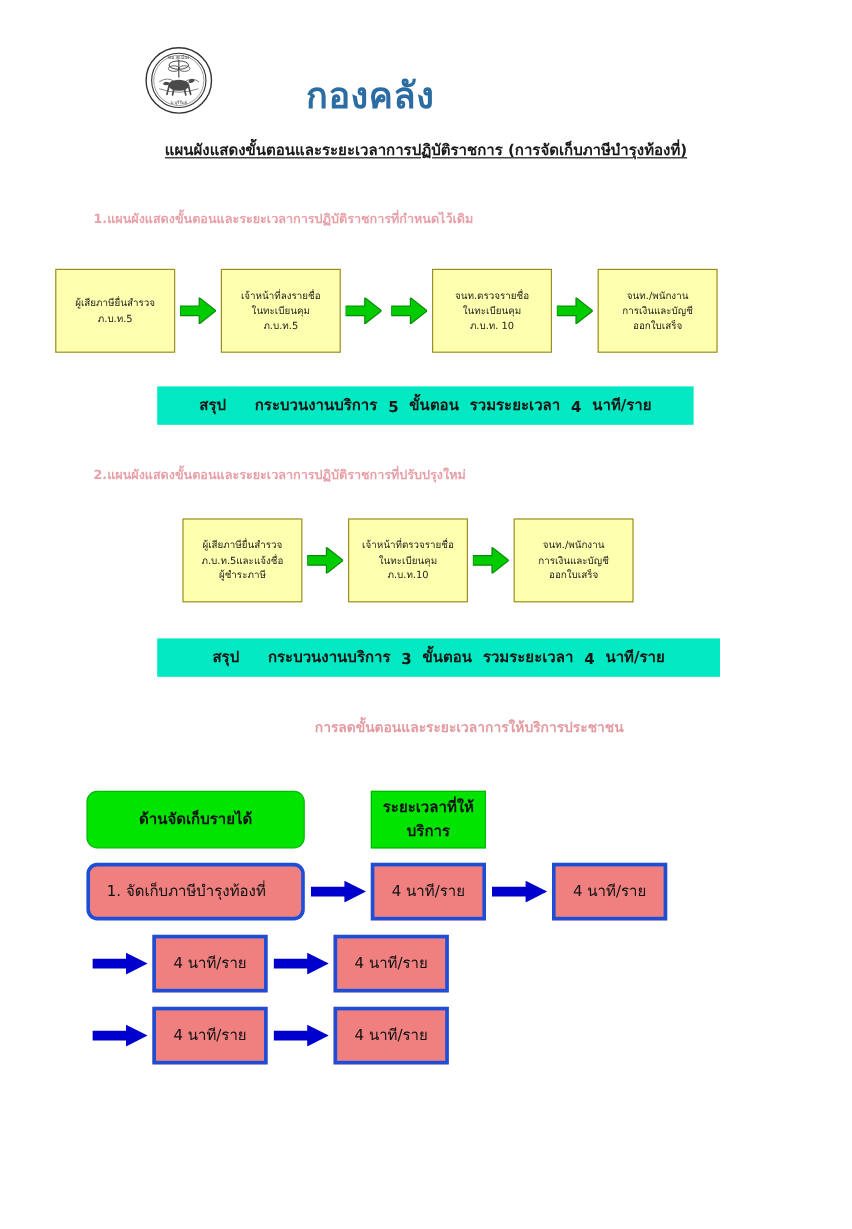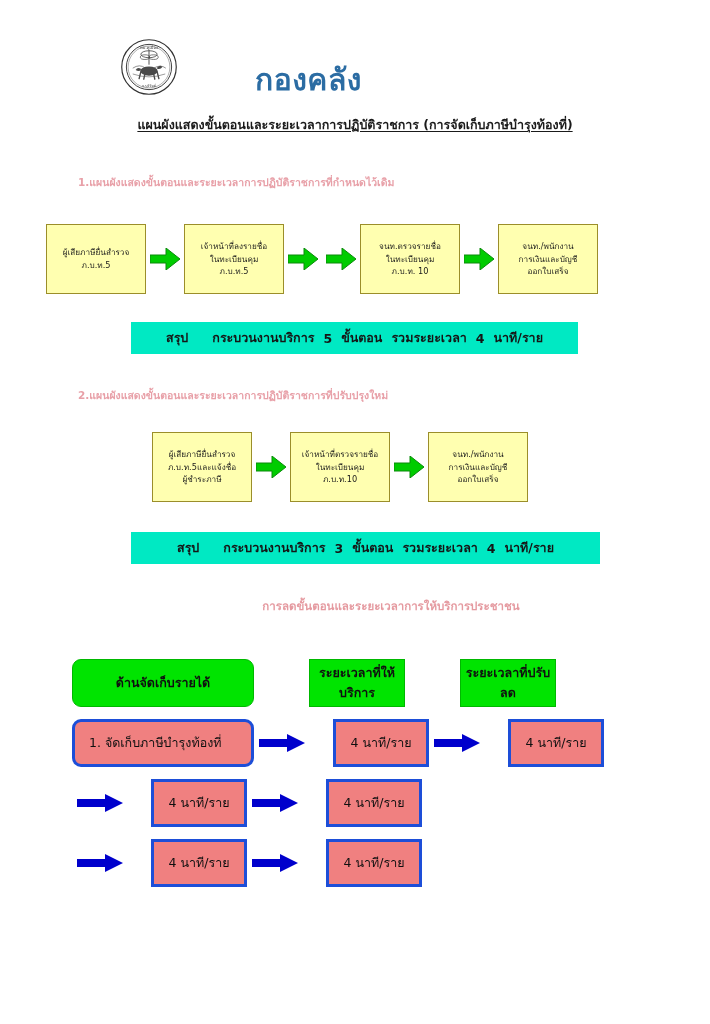--- a/index.html
+++ b/index.html
@@ -187,21 +187,21 @@
     color: #101010;
     font-weight: bold;
     justify-content: center;
     padding-left: 0;
   }
   .body-cell {
     background: #f08080;
     border: 3px solid #1d4ed8;
     color: #101010;
   }
-  .body-cell.center { justify-content: center; margin-left: 24px; }
+  .body-cell.center { justify-content: center; }
 
   .blue-arrow {
     width: 55px;
     height: 48px;
     display: flex;
     align-items: center;
     justify-content: center;
   }
   .blue-arrow svg { display: block; }
   .arrow-spacer { width: 55px; height: 48px; flex: none; }
@@ -336,21 +336,20 @@
   <div class="section-caption-red">การลดขั้นตอนและระยะเวลาการให้บริการประชาชน</div>
 
   <div class="cmp">
 
     <div class="cmp-row">
       <div class="cmp-col-label"></div>
       <div class="cmp-cell-main head-cell">ด้านจัดเก็บรายได้</div>
       <div class="arrow-spacer"></div>
       <div class="cmp-cell-time head-cell">ระยะเวลาที่ให้บริการ</div>
       <div class="arrow-spacer"></div>
-      <div class="cmp-cell-time head-cell">ระยะเวลาที่ปรับลด</div>
     </div>
 
     <div class="cmp-row">
       <div class="cmp-col-label"></div>
       <div class="cmp-cell-main body-cell">1. จัดเก็บภาษีบำรุงท้องที่</div>
       <div class="blue-arrow">
         <svg width="46" height="18" viewBox="0 0 46 18">
             <path d="M0 5 H28 V0 L46 9 L28 18 V13 H0 Z" fill="#0000cc"></path>
           </svg>
       </div>

